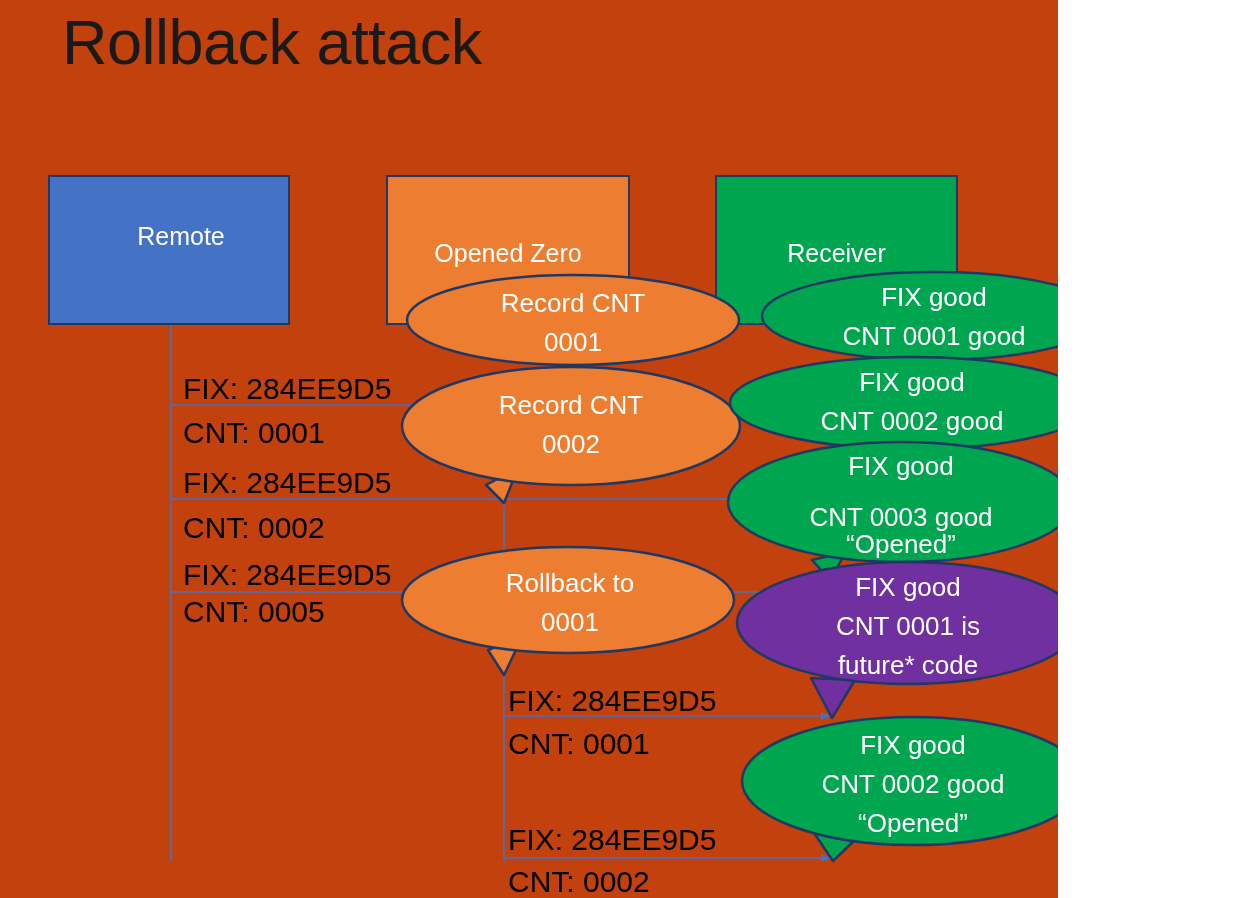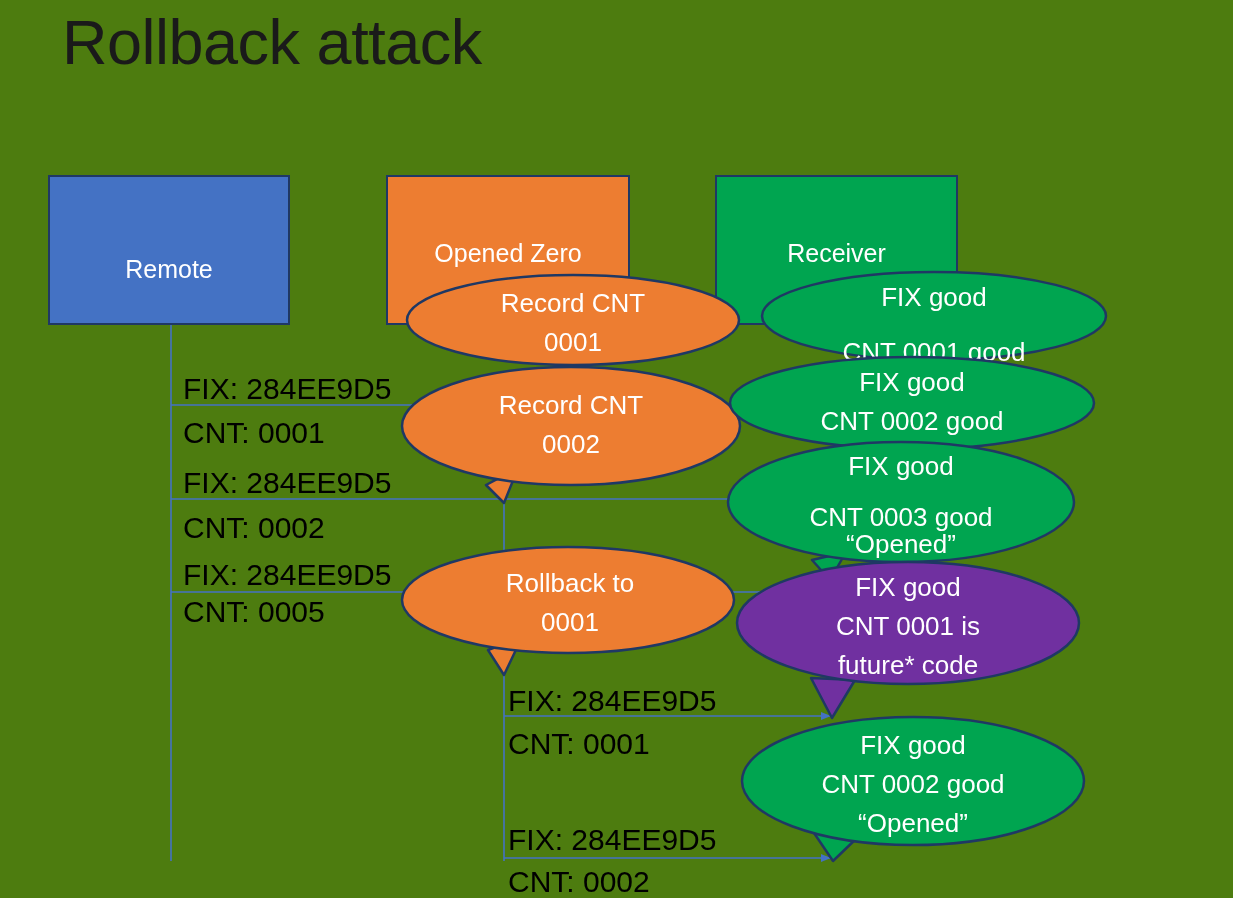--- a/index.html
+++ b/index.html
@@ -2,23 +2,23 @@
 <html><head>
 <meta charset="utf-8">
 <style>
   html, body {
     margin: 0;
     padding: 0;
     background: #ffffff;
   }
   #slide {
     position: relative;
-    width: 1233px;
+    width: 1058px;
     height: 898px;
-    background: #4d7c0f;
+    background: #c2410c;
     overflow: hidden;
     font-family: "Liberation Sans", sans-serif;
   }
   #slide-svg {
     position: absolute;
     left: 0;
     top: 0;
     width: 1233px;
     height: 898px;
   }
@@ -47,21 +47,21 @@
     width: 100%;
     text-align: center;
     color: #ffffff;
     font-size: 25px;
     line-height: 1.15;
     white-space: nowrap;
   }
   #box-remote   { left: 48px;  top: 175px; width: 242px; height: 150px; background: #4472C4; }
   #box-flipper  { left: 386px; top: 175px; width: 244px; height: 150px; background: #ED7D31; }
   #box-receiver { left: 715px; top: 175px; width: 243px; height: 150px; background: #00A550; }
-  #label-remote   { top: 78px; }
+  #label-remote   { top: 45px; padding-left: 12px; }
   #label-flipper  { top: 62px; }
   #label-receiver { top: 62px; }
 
   
   .bubble {
     position: absolute;
   }
   .bubble svg {
     position: absolute;
     left: 0;
@@ -166,21 +166,21 @@
     </svg>
     <div class="bubble-text" style="top:20px;">Rollback to</div>
     <div class="bubble-text" style="top:59px;">0001</div>
   </div>
 
   <div class="bubble" style="left:760px; top:270px; width:348px; height:92px;">
     <svg width="348" height="92" viewBox="0 0 348 92" xmlns="http://www.w3.org/2000/svg">
       <ellipse cx="174" cy="46" rx="172" ry="44" fill="#00A550" stroke="#1F3864" stroke-width="2.5"></ellipse>
     </svg>
     <div class="bubble-text" style="top:9px;">FIX good</div>
-    <div class="bubble-text" style="top:48px;margin-top:16px;">CNT 0001 good</div>
+    <div class="bubble-text" style="top:48px;">CNT 0001 good</div>
   </div>
 
   <div class="bubble" style="left:728px; top:355px; width:368px; height:96px;">
     <svg width="368" height="96" viewBox="0 0 368 96" xmlns="http://www.w3.org/2000/svg">
       <ellipse cx="184" cy="48" rx="182" ry="46" fill="#00A550" stroke="#1F3864" stroke-width="2.5"></ellipse>
     </svg>
     <div class="bubble-text" style="top:9px;">FIX good</div>
     <div class="bubble-text" style="top:48px;">CNT 0002 good</div>
   </div>
 

